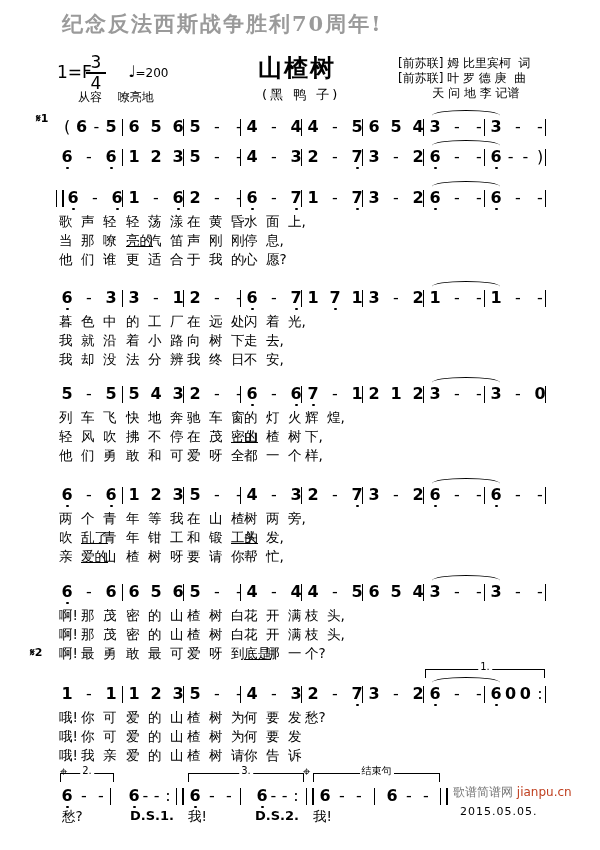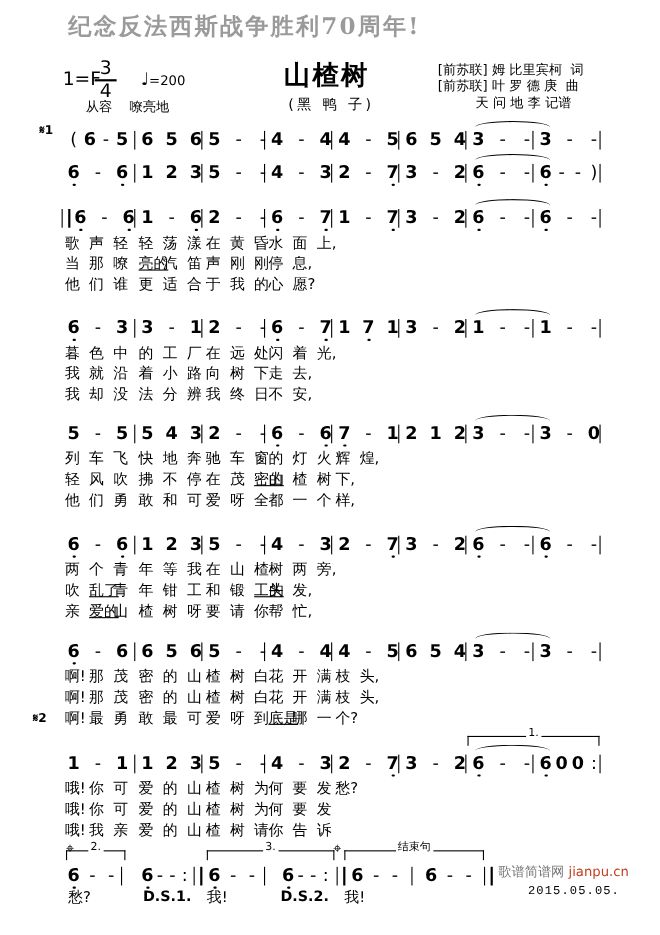--- a/index.html
+++ b/index.html
@@ -24,21 +24,21 @@
   .bl.dbl{width:5px;border-left:1px solid #000;border-right:2.5px solid #000;background:transparent;}
   .tie{position:absolute;top:-6px;height:10px;border-top:1px solid #000;border-radius:50% 50% 0 0;}
   .lyr{position:absolute;font-size:13.5px;line-height:17px;white-space:pre;}
   .lyr span{position:absolute;top:0;}
   .u{text-decoration:underline;}
   .seg{position:absolute;font-size:11px;font-weight:bold;}
   .volta{position:absolute;height:8px;border-top:1px solid #000;border-left:1px solid #000;border-right:1px solid #000;}
   .volta span{position:absolute;top:-9px;left:50%;transform:translateX(-50%);background:#fff;font-size:10px;padding:0 2px;line-height:12px;}
   .coda{position:absolute;font-size:13px;}
   .ds{position:absolute;font-size:13px;font-weight:bold;}
-  .date{left:480px;top:805px;font-size:11px;letter-spacing:1px;font-family:Liberation Mono, monospace;}
+  .date{left:460px;top:805px;font-size:11px;letter-spacing:1px;}
   .wm{left:453px;top:784px;font-size:12px;color:#777;text-align:right;}
   .wm .cn{color:#c04020;}
 </style>
 </head>
 <body>
 
 <div class="abs banner">纪念反法西斯战争胜利70周年!</div>
 
 <div class="abs key">1=F</div>
 <div class="abs frac">

